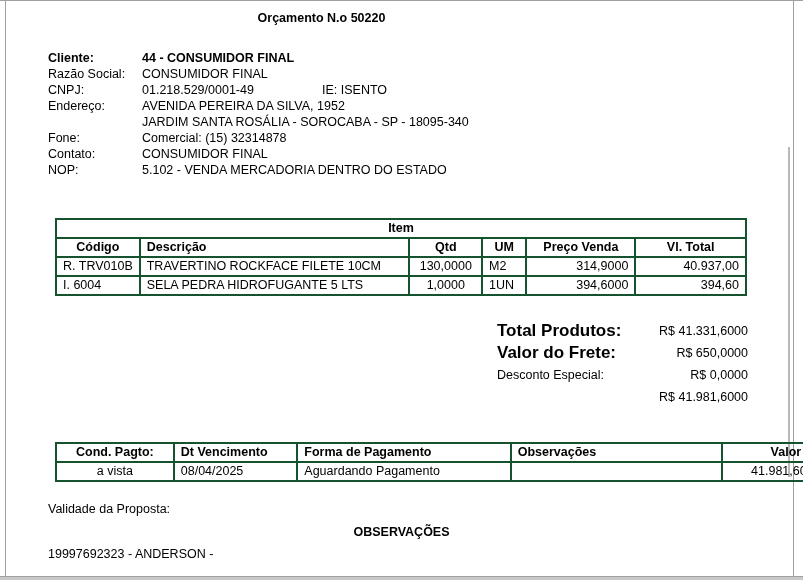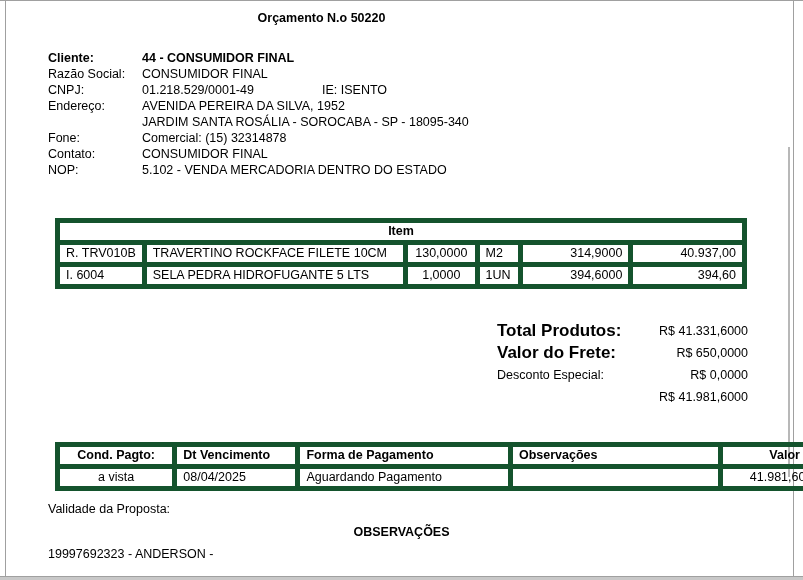--- a/index.html
+++ b/index.html
@@ -11,21 +11,21 @@
   .scrollbar { position:absolute; left:788px; top:147px; width:2px; height:330px; background:#b8b8b8; }
   .bottombar { position:absolute; left:0; top:576px; width:803px; height:4px; background:#c8c8c8; border-top:1px solid #a0a0a0; }
   .title { position:absolute; left:0; width:643px; top:11px; text-align:center; font-weight:bold; font-size:12.5px; }
   .info { position:absolute; left:48px; top:50px; }
   .info .row { position:relative; height:16px; line-height:16px; white-space:nowrap; }
   .info .lbl { position:absolute; left:0; }
   .info .val { position:absolute; left:94px; }
   .info .ie { position:absolute; left:274px; }
   .bold { font-weight:bold; }
   table { border-collapse:collapse; position:absolute; }
-  td, th { border:5px solid #14532d; padding:0 6px; height:17px; line-height:17px; font-size:12.5px; white-space:nowrap; }
+  td, th { border:2px solid #14532d; padding:0 6px; height:17px; line-height:17px; font-size:12.5px; white-space:nowrap; }
   th { font-weight:bold; }
   .items { left:55px; top:218px; width:692px; }
   .pay { left:55px; top:442px; width:796px; }
   .r { text-align:right;padding-left:47px; }
   .c { text-align:center; }
   .l { text-align:left; }
   .totals { position:absolute; left:497px; top:320px; width:251px; }
   .totals .row { position:relative; height:22px; line-height:22px; }
   .totals .lbl { position:absolute; left:0; }
   .totals .val { position:absolute; right:0; }
@@ -87,20 +87,28 @@
       <col style="width:76px">
       <col style="width:47px">
       <col style="width:110px">
       <col style="width:90px">
   </colgroup>
   <tbody>
       <tr>
     <th colspan="6" class="c">Item</th>
   </tr>
   <tr>
+    <th class="c">Código</th>
+    <th class="l">Descrição</th>
+    <th class="c">Qtd</th>
+    <th class="c">UM</th>
+    <th class="c">Preço Venda</th>
+    <th class="c">Vl. Total</th>
+  </tr>
+  <tr>
     <td>R. TRV010B</td>
     <td>TRAVERTINO ROCKFACE FILETE 10CM</td>
     <td class="c">130,0000</td>
     <td>M2</td>
     <td class="r">314,9000</td>
     <td class="r">40.937,00</td>
   </tr>
   <tr>
     <td>I. 6004</td>
     <td>SELA PEDRA HIDROFUGANTE 5 LTS</td>

